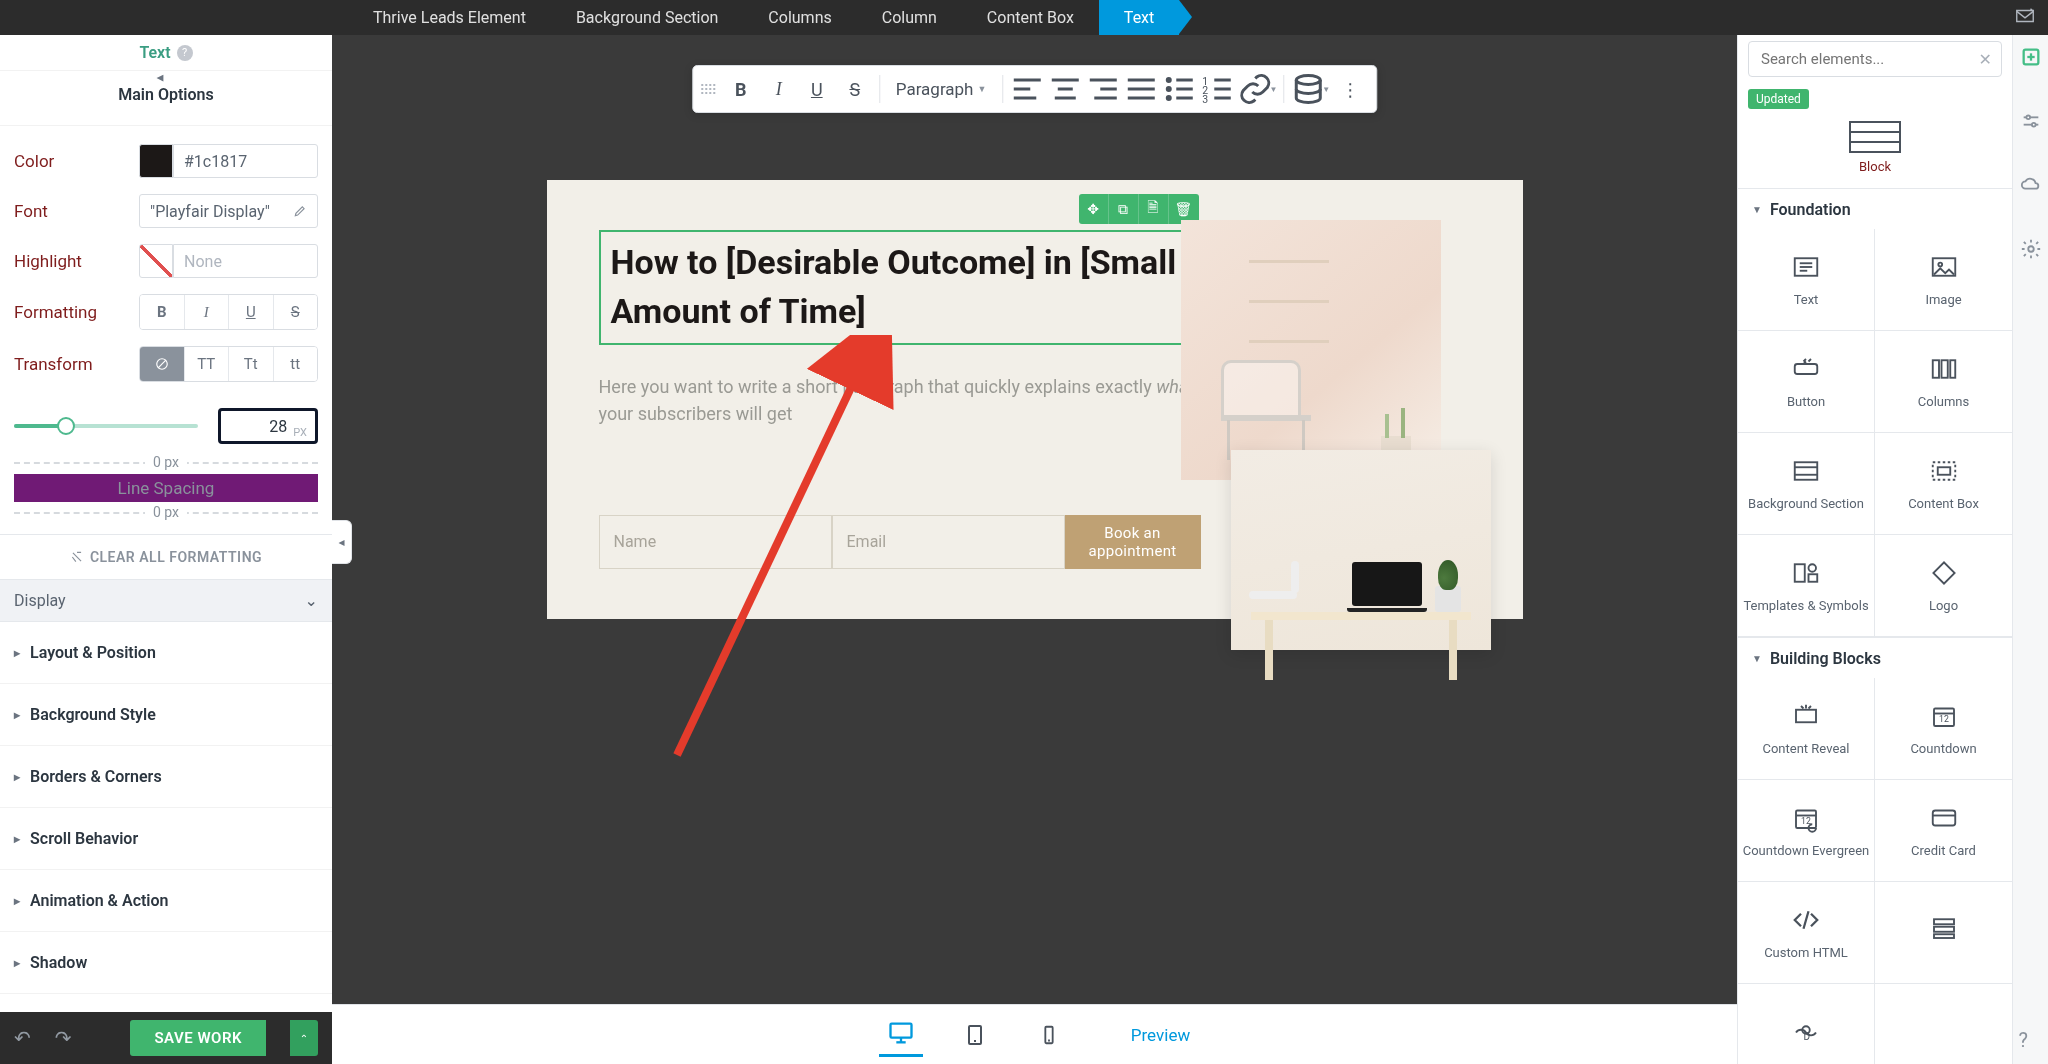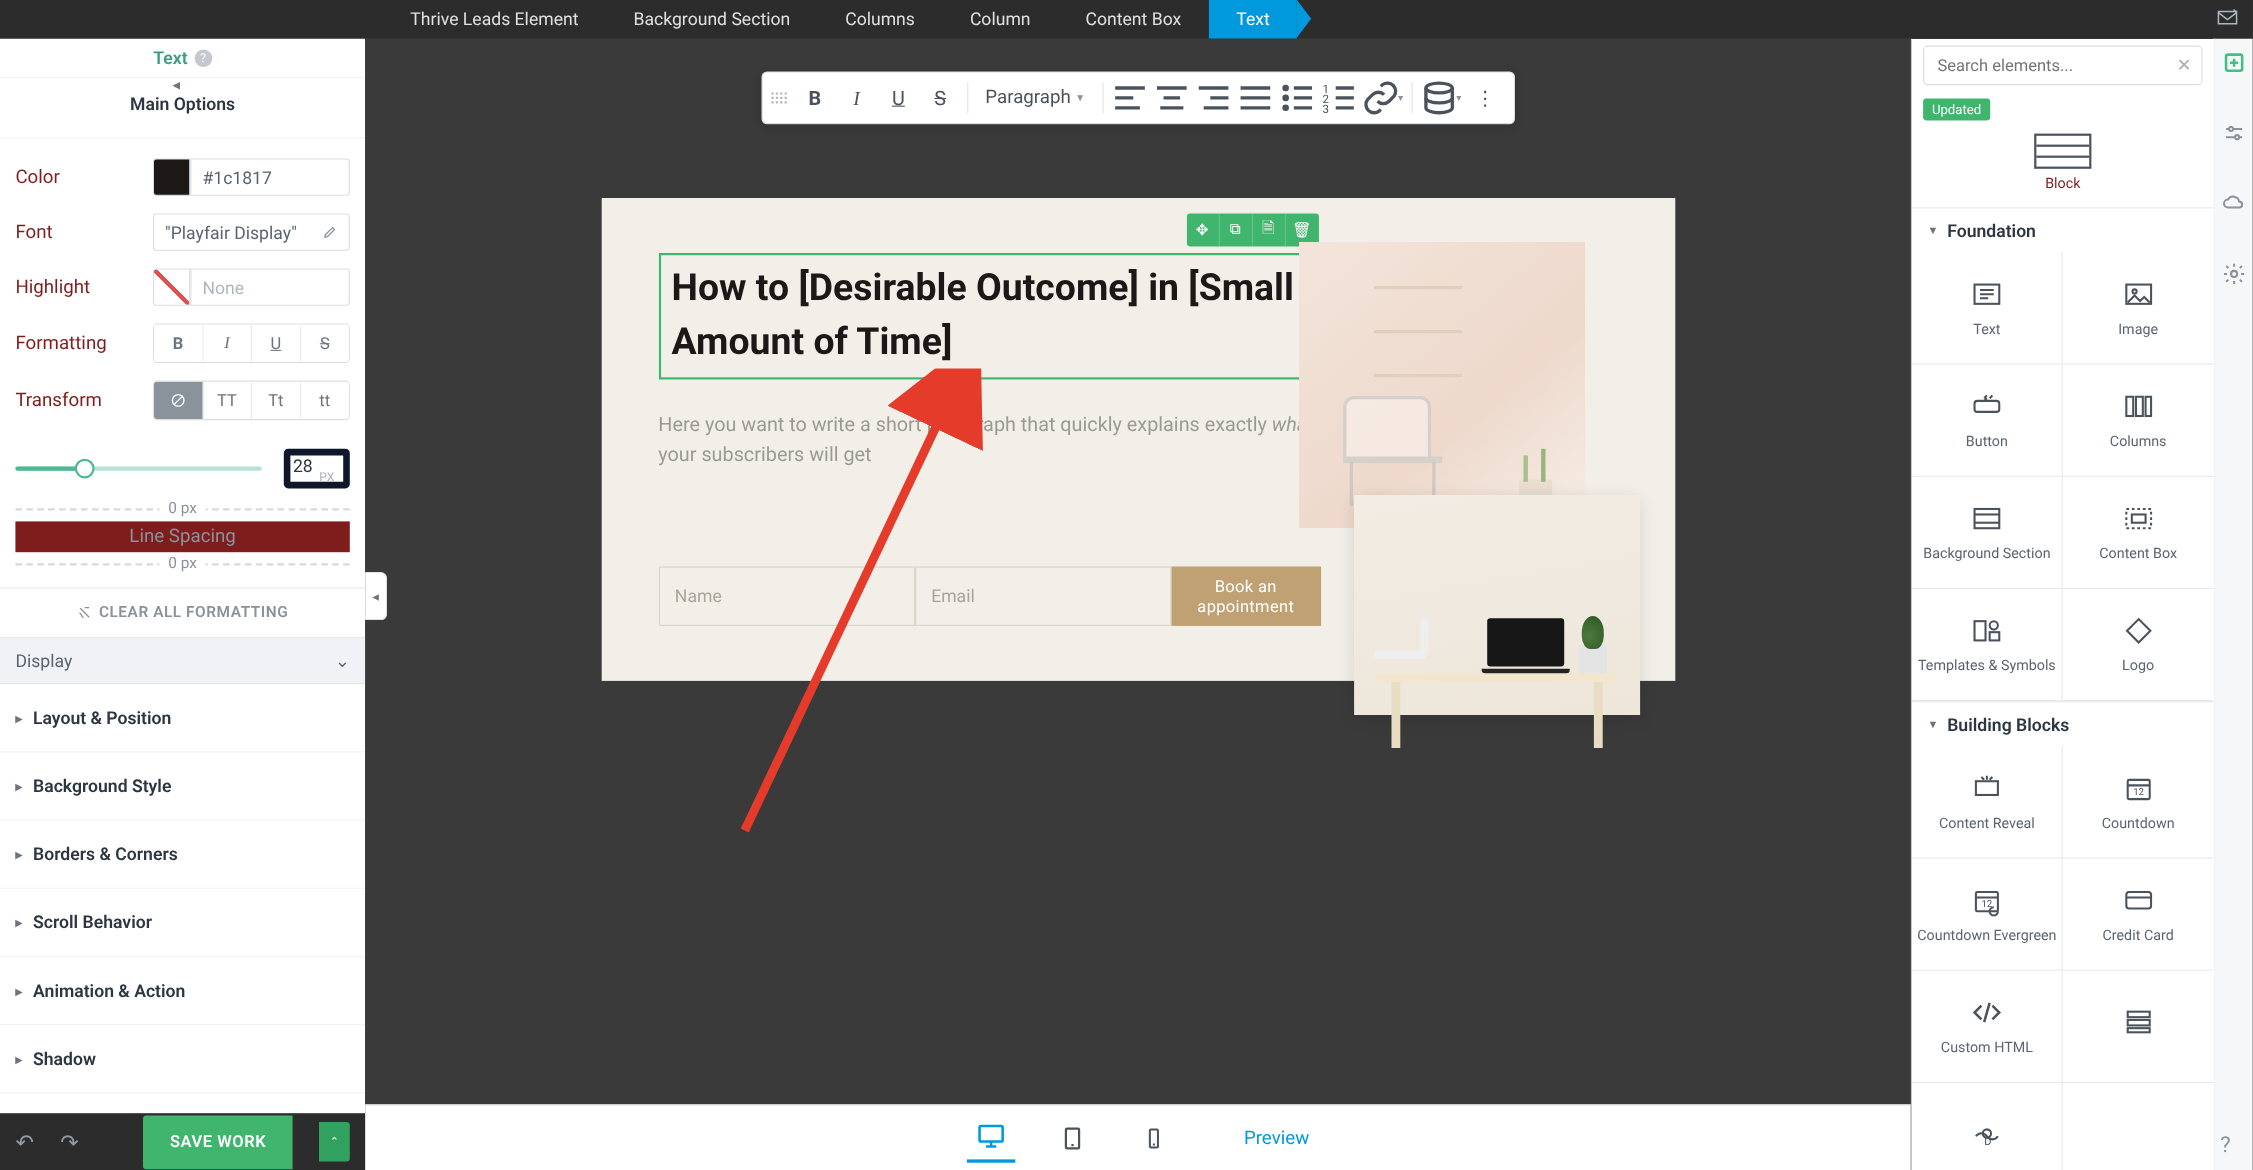--- a/index.html
+++ b/index.html
@@ -39,36 +39,36 @@
 .bg-btn svg { width: 14px; height: 14px; }
 
 .tabs3 { display: flex; margin: 10px 14px 0 14px; }
 .tabs3-item { font-size: 16px; color: #8a929c; padding: 8px 10px; border-radius: 4px; cursor: pointer; }
 .tabs3-item.active { background: #8a929c; color: #fff; }
 
 .slider-row { display: flex; align-items: center; padding: 18px 14px 8px 14px; gap: 20px; }
 .slider-track { flex: 1; height: 4px; background: #b7e2d3; border-radius: 2px; position: relative; }
 .slider-track::before { content: ''; position: absolute; left: 0; width: 28%; height: 100%; background: #4eb98e; border-radius: 2px; }
 .slider-thumb { position: absolute; left: 28%; top: 50%; transform: translate(-50%, -50%); width: 18px; height: 18px; border-radius: 50%; background: #fff; border: 2px solid #4eb98e; }
-.num-box { width: 60px; height: 36px; border: 6px solid #0f172a; border-radius: 4px; display: flex; align-items: flex-start; justify-content: flex-end; padding-right: 8px; gap: 6px; font-size: 16px; color: #2c3640; }
+.num-box { width: 100px; height: 36px; border: 3px solid #0f172a; border-radius: 4px; display: flex; align-items: center; justify-content: flex-end; padding-right: 8px; gap: 6px; font-size: 16px; color: #2c3640; }
 .num-box small { font-size: 11px; color: #a8afb8; margin-top: 13px; }
 
 .dash-line { border-top: 2px dashed #d6dade; position: relative; margin: 10px 14px; }
 .dash-line span { position: absolute; left: 50%; top: -10px; transform: translateX(-50%); background: #fff; padding: 0 8px; font-size: 14px; color: #8a929c; }
-.line-spacing-lbl { text-align: center; color: #8a929c; font-size: 17px; padding: 4px 0; background: #7f1d1d; margin: 0 14px; }
+.line-spacing-lbl { text-align: center; color: #8a929c; font-size: 17px; padding: 4px 0; background: #701a75; margin: 0 14px; }
 
 .clear-row { border-top: 1px solid #e5e8ec; border-bottom: 1px solid #e5e8ec; padding: 14px 0; text-align: center; color: #8a929c; font-size: 14px; letter-spacing: 0.5px; font-weight: 600; display: flex; align-items: center; justify-content: center; gap: 6px; }
 .advanced-row { background: #f0f2f5; height: 42px; display: flex; align-items: center; justify-content: space-between; padding: 0 14px; color: #5a6470; font-size: 16px; border-bottom: 1px solid #e5e8ec; }
 
 .acc-item { height: 62px; display: flex; align-items: center; padding: 0 14px; color: #2c3640; font-weight: 600; border-bottom: 1px solid rgba(0,0,0,0.05); cursor: pointer; }
 .acc-item .chev { margin-right: 10px; font-size: 12px; color: #6b7480; }
 
 .ls-footer { margin-top: auto; height: 52px; background: #2c2c2c; display: flex; align-items: center; padding: 0 14px; gap: 24px; }
 .ls-footer .hist { color: #929aa3; font-size: 20px; cursor: pointer; }
-.save-btn { margin-left: auto; background: #40b56e; color: #fff; border: none; height: 49px; padding: 0 24px; font-size: 15px; font-weight: 600; letter-spacing: 0.5px; border-radius: 3px 0 0 3px; cursor: pointer; }
+.save-btn { margin-left: auto; background: #40b56e; color: #fff; border: none; height: 36px; padding: 0 24px; font-size: 15px; font-weight: 600; letter-spacing: 0.5px; border-radius: 3px 0 0 3px; cursor: pointer; }
 .save-dd { background: #32a05e; width: 28px; height: 36px; display: flex; align-items: center; justify-content: center; border-radius: 0 3px 3px 0; color: #fff; font-size: 10px; cursor: pointer; }
 
 
 .collapse-tab { position: absolute; left: 332px; top: 520px; width: 20px; height: 44px; background: #fff; border: 1px solid #e0e3e7; border-left: none; border-radius: 0 6px 6px 0; display: flex; align-items: center; justify-content: center; color: #6b7480; font-size: 12px; z-index: 50; cursor: pointer; }
 
 
 .canvas-wrap { flex: 1; background: #3a3a3a; position: relative; display: flex; flex-direction: column; padding-bottom: 60px; }
 .toolbar-float { position: absolute; top: 30px; left: 50%; transform: translateX(-50%); background: #fff; border: 1px solid #d9dde2; border-radius: 5px; height: 48px; display: flex; align-items: center; padding: 0 8px; gap: 2px; box-shadow: 0 2px 8px rgba(0,0,0,0.15); z-index: 20; }
 .tb-drag { width: 14px; display: flex; flex-direction: column; gap: 2px; margin-right: 6px; cursor: move; }
 .tb-drag span { height: 2px; border-top: 2px dotted #b0b6bf; }

